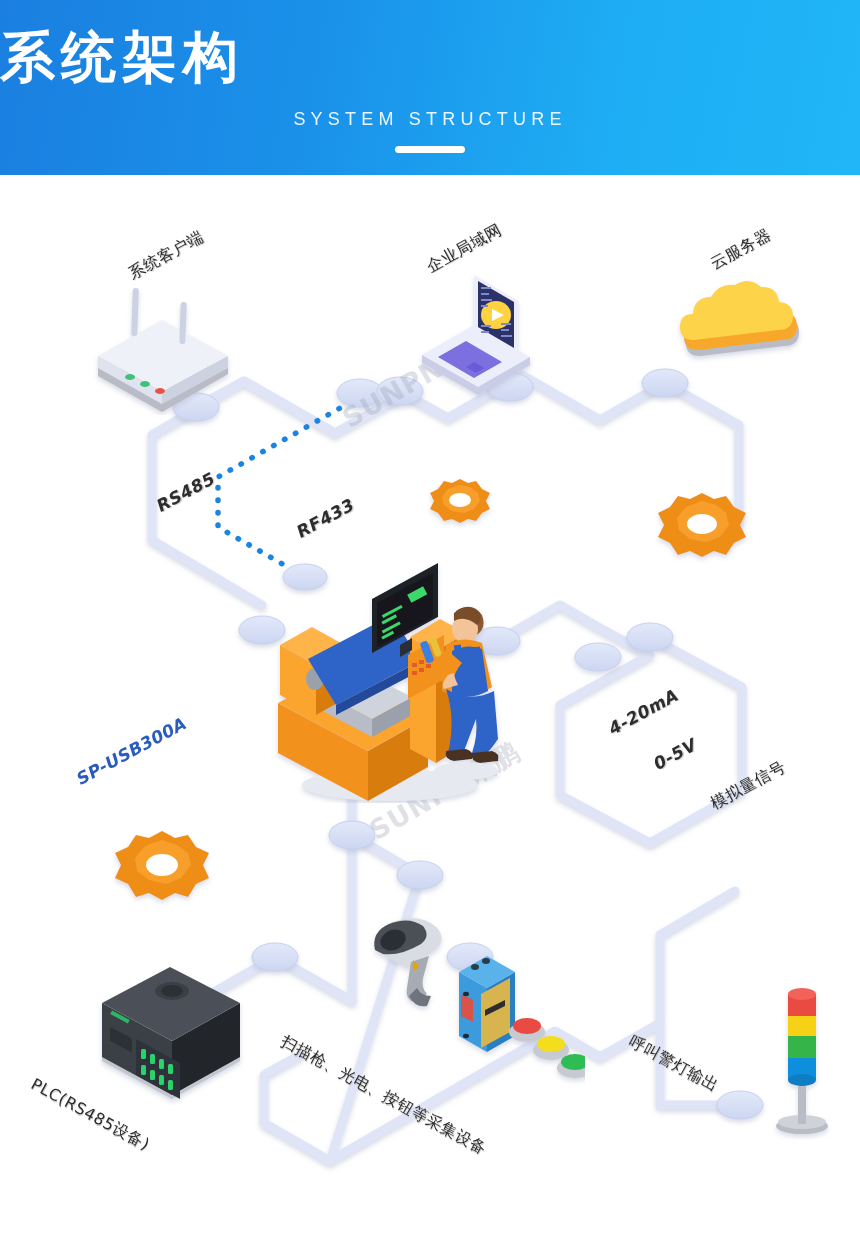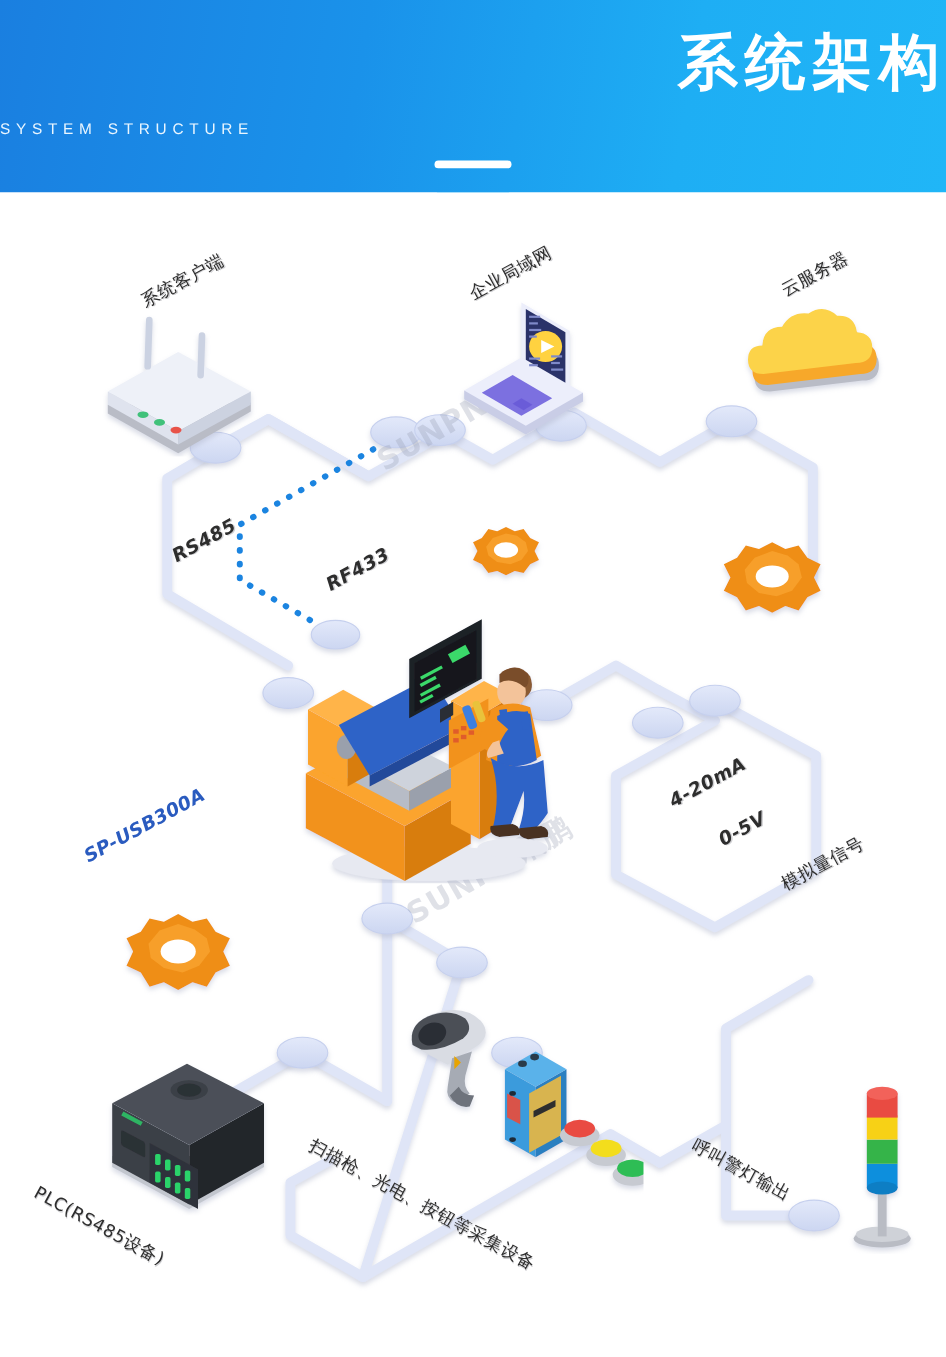--- a/index.html
+++ b/index.html
@@ -2,25 +2,25 @@
 <html><head>
 <meta charset="utf-8">
 <style>
   html,body{margin:0;padding:0;background:#fff;}
   body{width:860px;height:1234px;position:relative;overflow:hidden;
        font-family:"Liberation Sans","DejaVu Sans",sans-serif;}
 
   
   #header{position:absolute;left:0;top:0;width:860px;height:175px;
           background:linear-gradient(100deg,#1a7fe0 0%,#1a92ea 38%,#1eaef4 72%,#20b6f7 100%);}
-  #header-title{position:absolute;left:0;top:26px;width:860px;text-align:right;
+  #header-title{position:absolute;left:0;top:26px;width:860px;text-align:left;
           color:#fff;font-size:55px;font-weight:bold;letter-spacing:6px;line-height:62px;
-          font-family:Liberation Serif, serif;}
-  #header-sub{position:absolute;left:0;top:109px;width:860px;text-align:left;
-          color:#eaf6ff;font-size:14px;letter-spacing:5.2px;font-weight:500;}
+          font-family:Liberation Sans, sans-serif;}
+  #header-sub{position:absolute;left:0;top:109px;width:860px;text-align:center;
+          color:#eaf6ff;font-size:18px;letter-spacing:5.2px;font-weight:500;}
   #header-rule{position:absolute;left:50%;margin-left:-35px;top:146px;width:70px;height:7px;
           background:#fff;border-radius:4px;}
   #header-arrow{position:absolute;left:50%;margin-left:-33px;top:175px;width:0;height:0;
           border-left:33px solid transparent;border-right:33px solid transparent;
           border-top:29px solid #18aaf2;}
 
   
   #canvas{position:absolute;left:0;top:175px;width:860px;height:1059px;background:#fff;}
   #wires{position:absolute;left:0;top:0;width:860px;height:1059px;}
 

